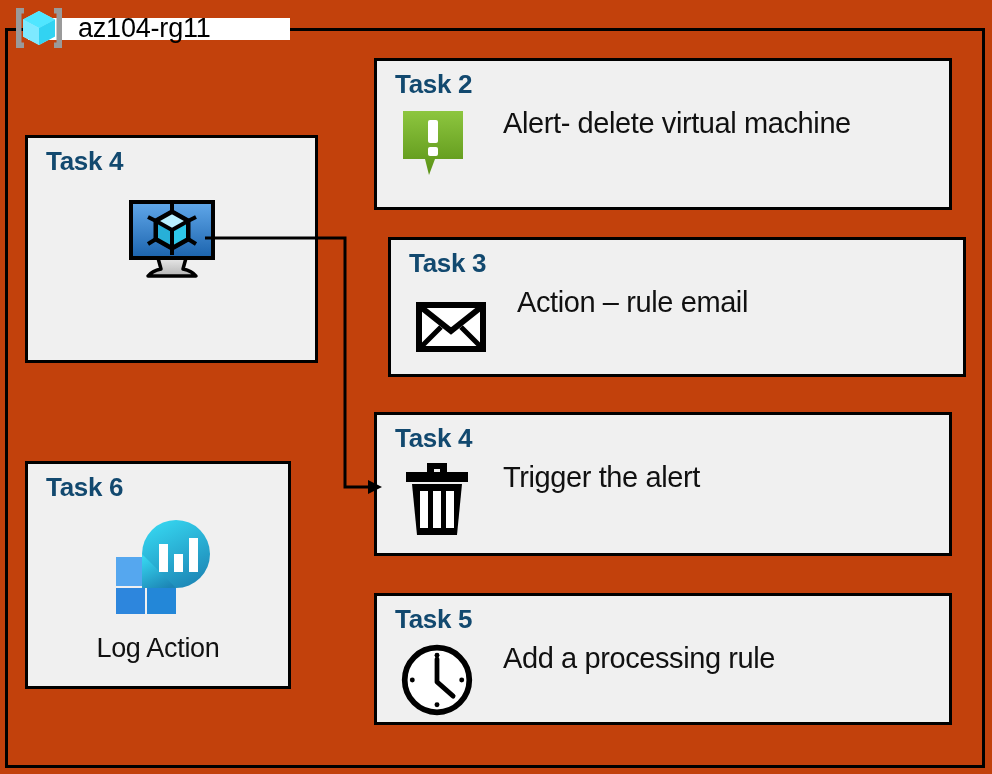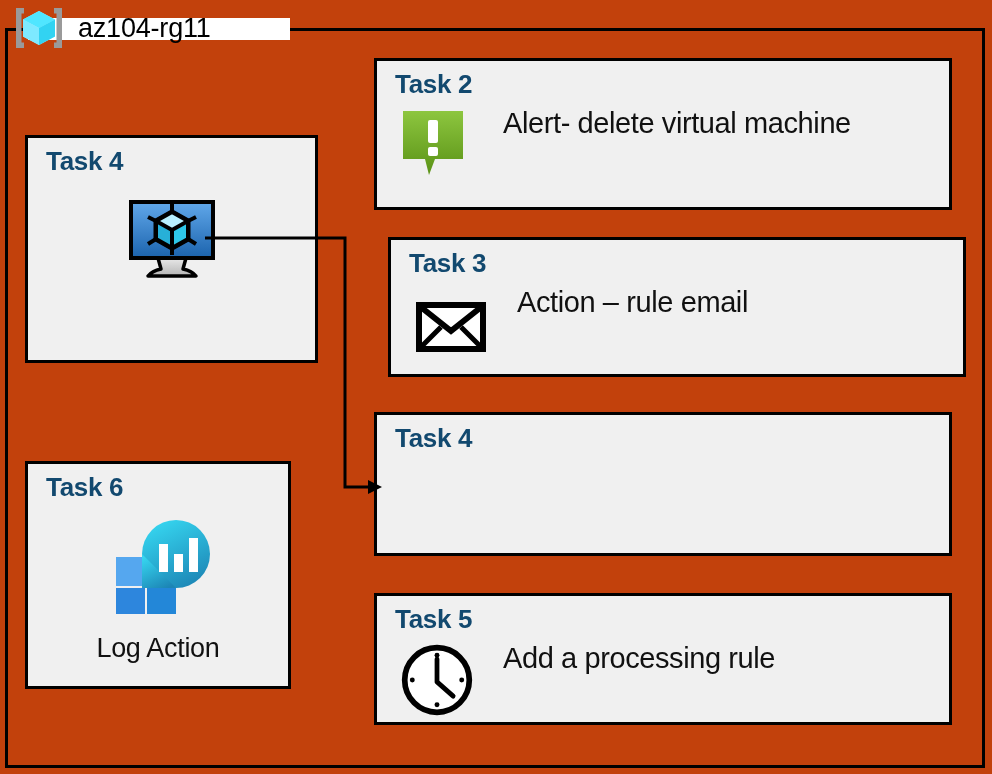--- a/index.html
+++ b/index.html
@@ -248,20 +248,37 @@
           <path d="M9 22 L38 45 L67 22" fill="none" stroke="#000000" stroke-width="6"></path>
           <path d="M9 60 L28 41 M67 60 L48 41" fill="none" stroke="#000000" stroke-width="5"></path>
         </svg>
       </div>
       <div class="caption">Action – rule email</div>
     </div>
   </div>
 
   <div class="card hcard" style="left:374px; top:412px; width:578px; height:144px;">
     <div class="card-title">Task 4</div>
+    <div class="row">
+      <div class="icon-slot">
+        <svg width="76" height="80" viewBox="0 0 76 80" xmlns="http://www.w3.org/2000/svg">
+
+          <path d="M28 4 L48 4 L48 14 L41 14 L41 10 L35 10 L35 14 L28 14 Z" fill="#000000"></path>
+
+          <rect x="7" y="13" width="62" height="10" fill="#000000"></rect>
+
+          <path d="M13 25 L63 25 L58 76 L18 76 Z" fill="#000000"></path>
+
+          <rect x="21" y="32" width="8" height="37" fill="#ffffff"></rect>
+          <rect x="34" y="32" width="8" height="37" fill="#ffffff"></rect>
+          <rect x="47" y="32" width="8" height="37" fill="#ffffff"></rect>
+        </svg>
+      </div>
+      <div class="caption">Trigger the alert</div>
+    </div>
   </div>
 
   <div class="card hcard" style="left:374px; top:593px; width:578px; height:132px;">
     <div class="card-title">Task 5</div>
     <div class="row">
       <div class="icon-slot">
         <svg width="80" height="80" viewBox="0 0 80 80" xmlns="http://www.w3.org/2000/svg">
           <circle cx="40" cy="40" r="34" fill="#ffffff" stroke="#000000" stroke-width="6"></circle>
           <circle cx="40" cy="14" r="2.6" fill="#000000"></circle>
           <circle cx="66" cy="40" r="2.6" fill="#000000"></circle>

